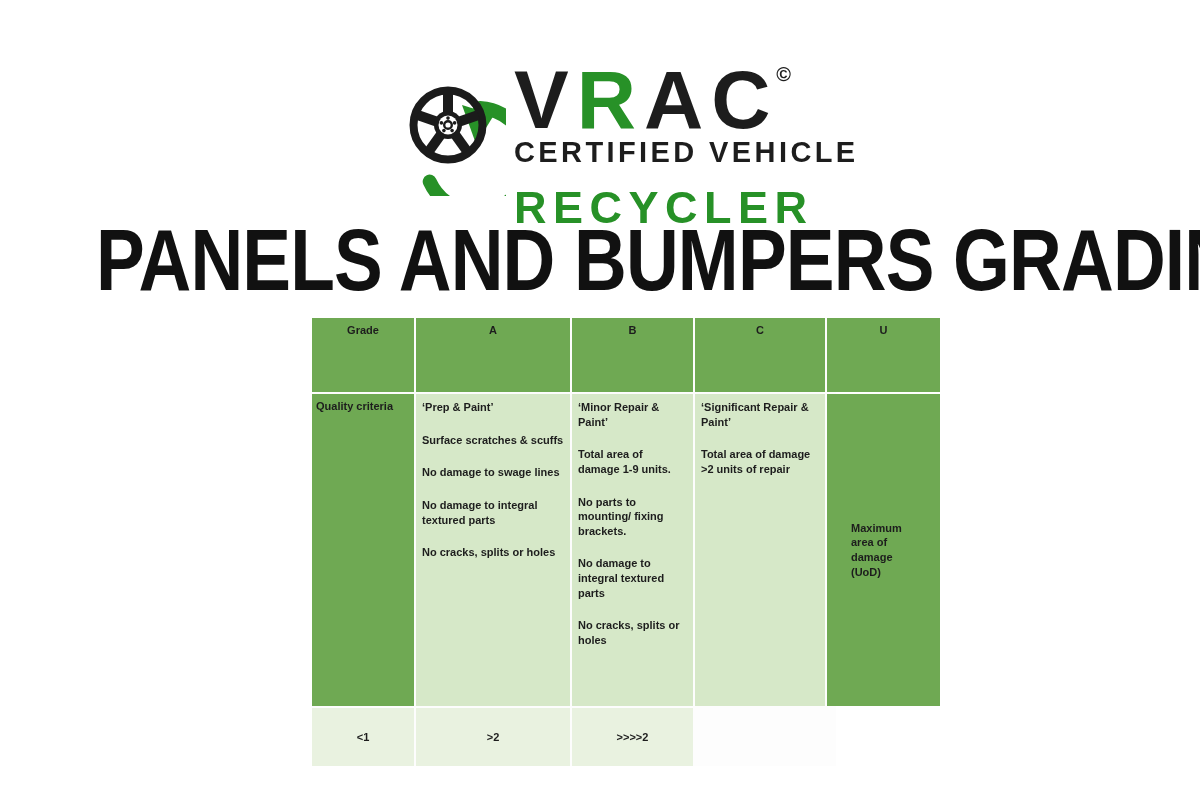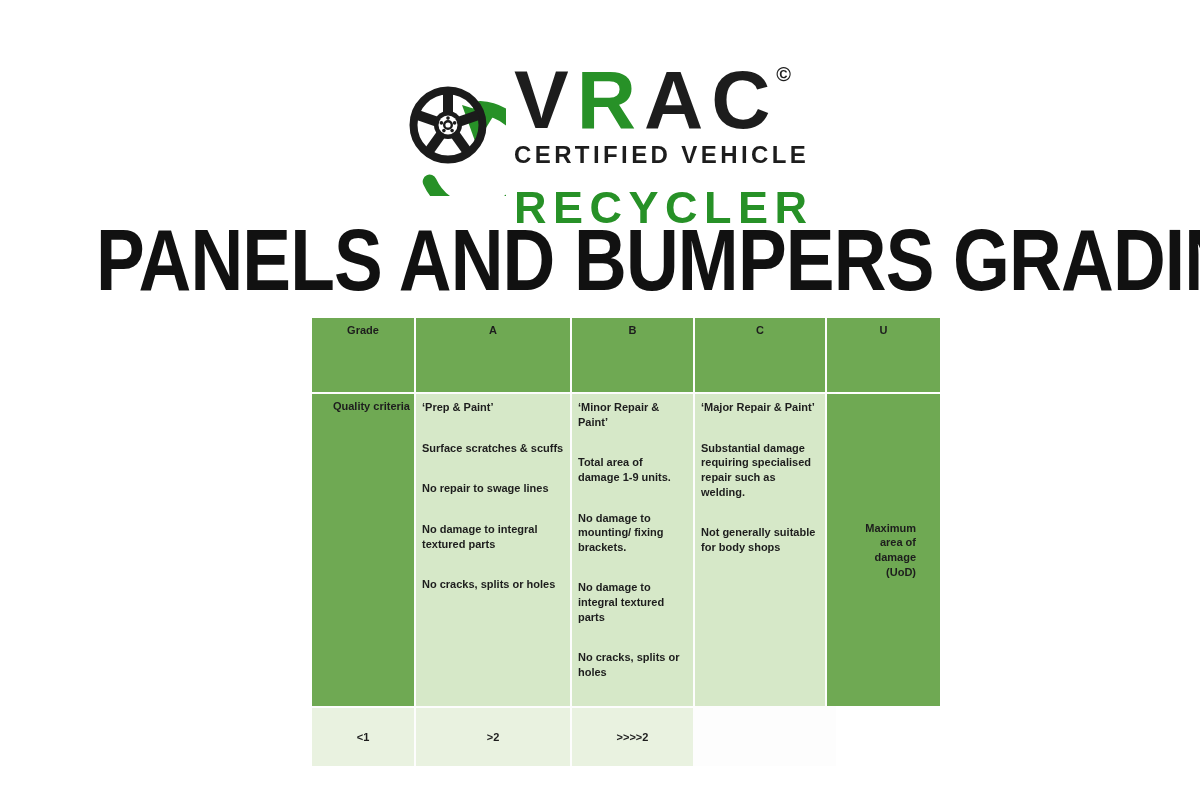--- a/index.html
+++ b/index.html
@@ -17,44 +17,44 @@
   
   .logo{position:absolute;left:372px;top:64px;display:flex;align-items:flex-start;}
   .logo-icon{width:134px;height:132px;flex:0 0 auto;}
   .logo-text{margin-left:8px;display:flex;flex-direction:column;align-items:flex-start;}
   .brand-line{display:flex;align-items:flex-start;line-height:.88;
     font-weight:bold;font-size:82px;letter-spacing:8px;color:var(--ink);}
   .brand-letter{display:inline-block;}
   .brand-letter.green{color:var(--brand-green);}
   .copyright{font-size:20px;font-weight:bold;color:var(--ink);letter-spacing:0;
     position:relative;top:2px;left:-2px;}
-  .tagline{font-size:24px;font-weight:bold;color:var(--ink);
-    letter-spacing:3.4px;margin-top:5px;white-space:nowrap;}
+  .tagline{font-size:29px;font-weight:bold;color:var(--ink);
+    letter-spacing:3.4px;white-space:nowrap;}
   .recycler{font-size:45px;font-weight:bold;color:var(--brand-green);
     letter-spacing:6.5px;margin-top:16px;line-height:1;white-space:nowrap;}
 
   
   .page-title{position:absolute;left:0;top:216px;width:1200px;text-align:center;
     font-size:87px;font-weight:bold;color:#111;line-height:1;
     letter-spacing:-1px;transform:scaleX(.84);transform-origin:50% 50%;
     white-space:nowrap;}
 
   
   .grading-table{position:absolute;left:312px;top:318px;width:524px;height:448px;
     display:grid;grid-template-columns:102px 154px 121px 130px 113px;
     grid-template-rows:74px 312px 58px;gap:2px;background:#fdfdfd;
     font-size:11px;line-height:1.33;color:var(--ink);font-weight:bold;}
   .cell{overflow:hidden;}
   .head-cell{background:var(--tbl-green);text-align:center;padding-top:5px;}
-  .label-cell{background:var(--tbl-green);text-align:right;padding:5px 4px 0 4px;}
+  .label-cell{background:var(--tbl-green);text-align:left;padding:5px 4px 0 4px;}
   .label-cell.middle{display:flex;align-items:center;justify-content:center;
     padding:0 24px;}
   .criteria-cell{background:var(--cell-light);text-align:left;padding:6px 6px 0 6px;}
   .cell-title{margin-bottom:0;}
-  .cell-item{margin-top:26px;}
+  .cell-item{margin-top:18px;}
   .max-cell{background:var(--cell-lighter);display:flex;align-items:center;
     justify-content:center;text-align:center;}
 
   
   .wheel-stroke{stroke:#1b1b1b;fill:none;}
   .arrow-arc{stroke:var(--brand-green);fill:none;}
   .arrow-head{fill:var(--brand-green);}
 </style>
 </head>
 <body>
@@ -108,44 +108,43 @@
     <div class="cell head-cell">B</div>
     <div class="cell head-cell">C</div>
     <div class="cell head-cell">U</div>
 
     <div class="cell label-cell">Quality criteria</div>
 
     <div class="cell criteria-cell">
       <div class="cell-title">‘Prep &amp; Paint’</div>
       <div>
           <p class="cell-item">Surface scratches &amp; scuffs</p>
-          <p class="cell-item">No repair to swage lines</p>
+          <p class="cell-item">No damage to swage lines</p>
           <p class="cell-item">No damage to integral textured parts</p>
           <p class="cell-item">No cracks, splits or holes</p>
         </div>
     </div>
 
     <div class="cell criteria-cell">
       <div class="cell-title">‘Minor Repair &amp; Paint’</div>
       <div>
           <p class="cell-item">Total area of damage 1-9 units.</p>
-          <p class="cell-item">No damage to mounting/ fixing brackets.</p>
+          <p class="cell-item">No parts to mounting/ fixing brackets.</p>
           <p class="cell-item">No damage to integral textured parts</p>
           <p class="cell-item">No cracks, splits or holes</p>
         </div>
     </div>
 
-
     <div class="cell criteria-cell">
-      <div class="cell-title">‘Major Repair &amp; Paint’</div>
+      <div class="cell-title">‘Significant Repair &amp; Paint’</div>
       <div>
-          <p class="cell-item">Substantial damage requiring specialised repair such as welding.</p>
-          <p class="cell-item">Not generally suitable for body shops</p>
+          <p class="cell-item">Total area of damage &gt;2 units of repair</p>
         </div>
     </div>
+
 
     <div class="cell label-cell middle">Maximum area of damage (UoD)</div>
     <div class="cell max-cell">&lt;1</div>
     <div class="cell max-cell">&gt;2</div>
     <div class="cell max-cell">&gt;&gt;&gt;&gt;2</div>
 
   </div>
 </div>
 
 </body></html>

